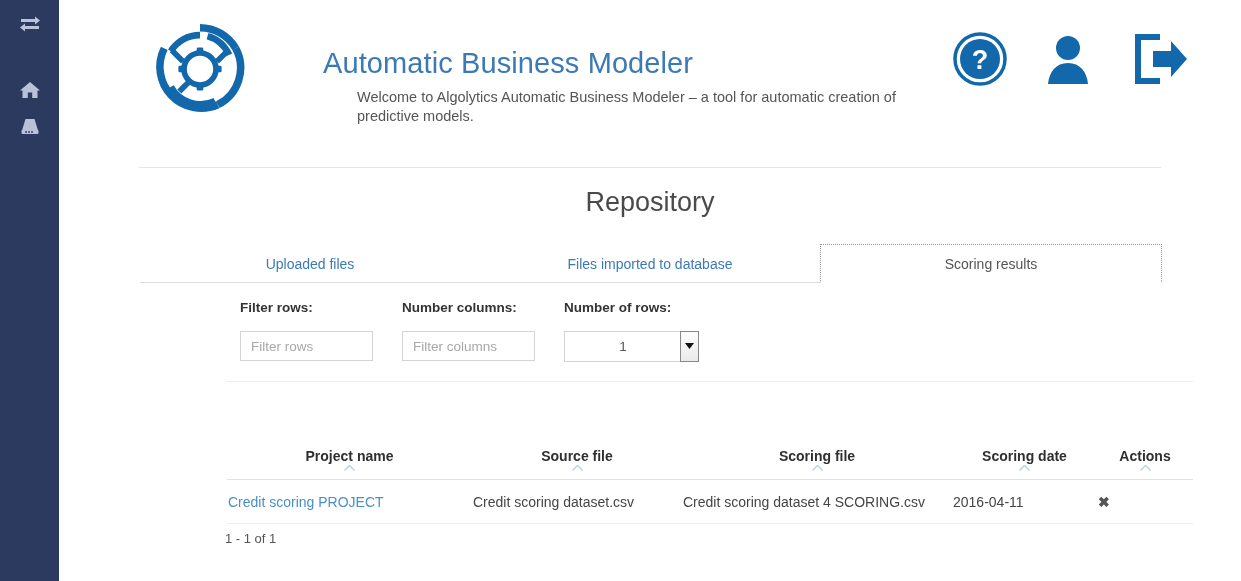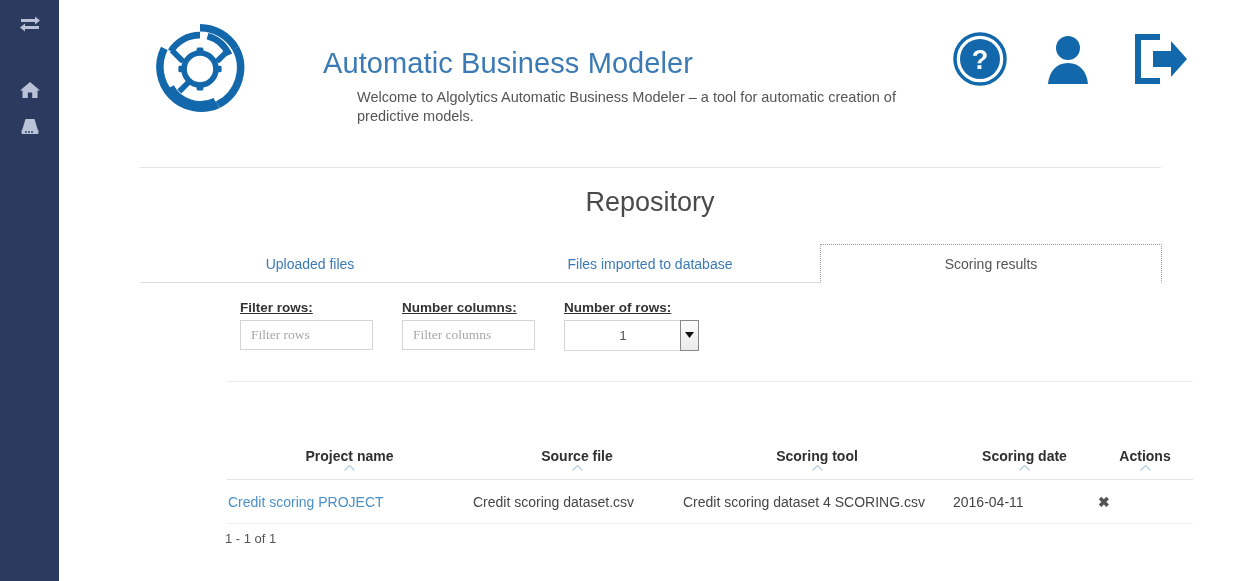--- a/index.html
+++ b/index.html
@@ -160,34 +160,33 @@
   }
   #fg-rows    { left: 0px; }
   #fg-cols    { left: 162px; }
   #fg-numrows { left: 324px; }
 
   .filter-label {
     font-size: 13.5px;
     font-weight: bold;
     color: #333333;
     display: block;
-    margin-bottom: 5px;
+    margin-bottom: 16px;
     white-space: nowrap;
-    text-decoration: underline;
   }
   .filter-input {
     width: 133px;
     height: 30px;
     box-sizing: border-box;
     border: 1px solid #d4d4d4;
     background: #ffffff;
     font-size: 13.5px;
     color: #555555;
     padding: 0 10px;
-    font-family: Liberation Serif, serif;
+    font-family: Liberation Sans, sans-serif;
     outline: none;
   }
   .filter-input::placeholder { color: #a8a8a8; }
 
   .select-wrap {
     position: relative;
     width: 135px;
     height: 31px;
   }
   .select-box {
@@ -450,21 +449,21 @@
                 <polyline points="0.5,5.5 5.5,0.5 10.5,5.5" fill="none" stroke="#b7cfe3" stroke-width="1.4"></polyline>
               </svg>
           </th>
           <th>
             <span class="th-label">Source file</span>
             <svg class="sort-caret" viewBox="0 0 11 6">
                 <polyline points="0.5,5.5 5.5,0.5 10.5,5.5" fill="none" stroke="#b7cfe3" stroke-width="1.4"></polyline>
               </svg>
           </th>
           <th>
-            <span class="th-label">Scoring tool</span>
+            <span class="th-label">Scoring file</span>
             <svg class="sort-caret" viewBox="0 0 11 6">
                 <polyline points="0.5,5.5 5.5,0.5 10.5,5.5" fill="none" stroke="#b7cfe3" stroke-width="1.4"></polyline>
               </svg>
           </th>
           <th>
             <span class="th-label">Scoring date</span>
             <svg class="sort-caret" viewBox="0 0 11 6">
                 <polyline points="0.5,5.5 5.5,0.5 10.5,5.5" fill="none" stroke="#b7cfe3" stroke-width="1.4"></polyline>
               </svg>
           </th>

